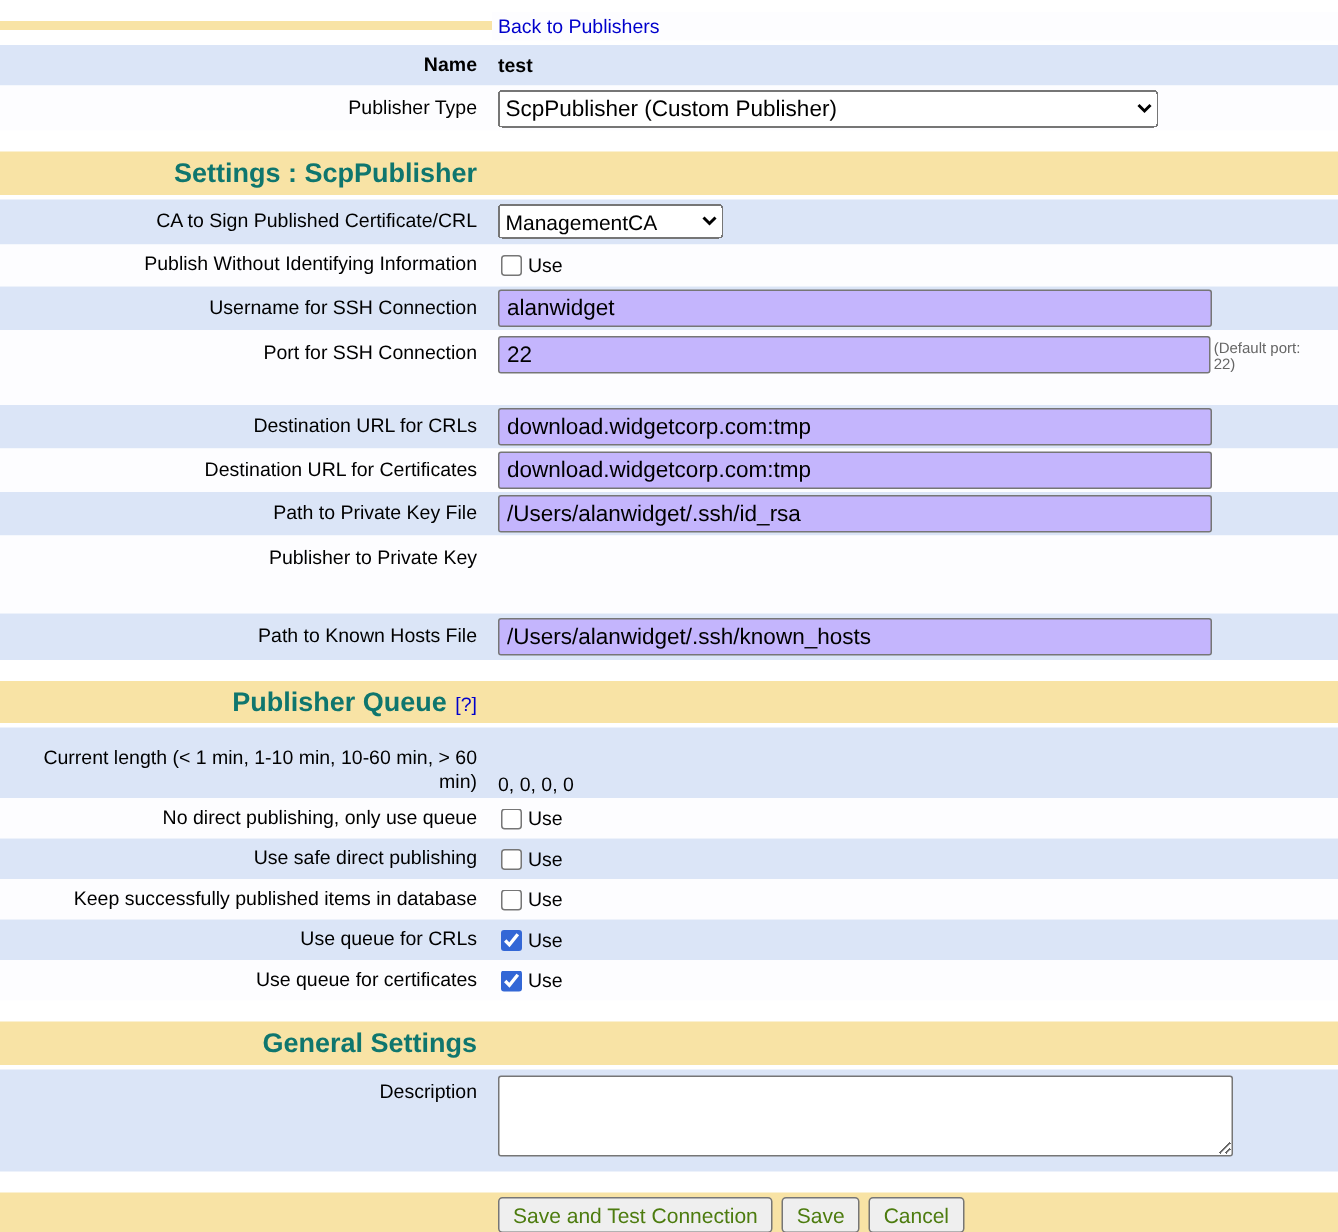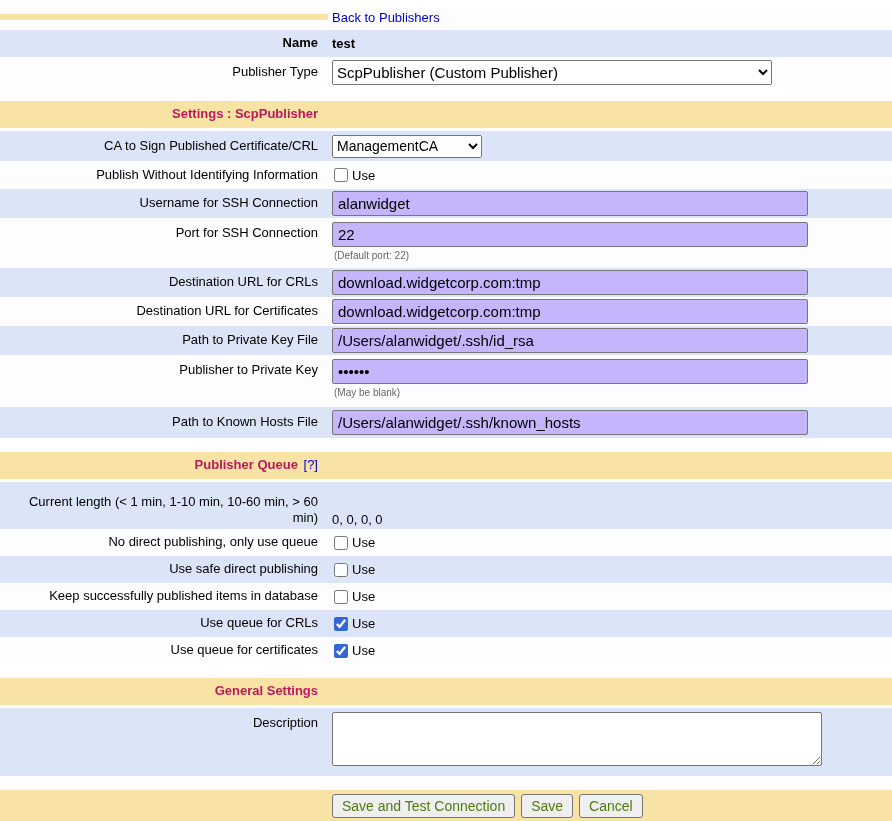--- a/index.html
+++ b/index.html
@@ -20,26 +20,26 @@
     padding: 3px 10px 3px 6px;
     line-height: 1.25;
   }
   .value-cell {
     flex: 1 1 auto;
     padding: 2px 8px 2px 4px;
     display: flex;
     align-items: center;
     min-width: 0;
   }
-  .value-col { flex-direction: column; align-items: flex-start; justify-content: flex-start; }
+  .value-col { flex-direction: row; align-items: flex-start; justify-content: space-between; }
   .blue { background: #dbe5f7; }
   .white { background: #fdfdff; }
   .tan { background: #f8e3a5; }
   .bold { font-weight: bold; }
-  .section-title { color: #be185d; font-weight: bold; font-size: 13px; text-align: right; }
+  .section-title { color: #0f766e; font-weight: bold; font-size: 18px; text-align: right; }
   a { color: #0000cc; text-decoration: none; font-size: 13px; }
   .help-link { margin-left: 2px; font-weight: normal; }
   .top-align { align-items: flex-start; }
   .top-align .label-cell { padding-top: 7px; }
   .top-align .value-cell { padding-top: 4px; }
 
   .header-row { min-height: 27px; margin-top: 14px; margin-bottom: 3px; }
 
   .h26 { min-height: 26px; }
   .h27 { min-height: 27px; }
@@ -191,24 +191,20 @@
 
   <div class="row blue h29">
     <div class="label-cell">Path to Private Key File</div>
     <div class="value-cell">
       <input type="text" class="text-input" value="/Users/alanwidget/.ssh/id_rsa" style="">
     </div>
   </div>
 
   <div class="row white h52 top-align">
     <div class="label-cell">Publisher to Private Key</div>
-    <div class="value-cell value-col">
-      <input type="password" class="text-input" value="••••••" style="">
-      <div class="hint">(May be blank)</div>
-    </div>
   </div>
 
   <div class="row blue h31">
     <div class="label-cell">Path to Known Hosts File</div>
     <div class="value-cell">
       <input type="text" class="text-input" value="/Users/alanwidget/.ssh/known_hosts" style="">
     </div>
   </div>
 
   <div class="row tan header-row">

